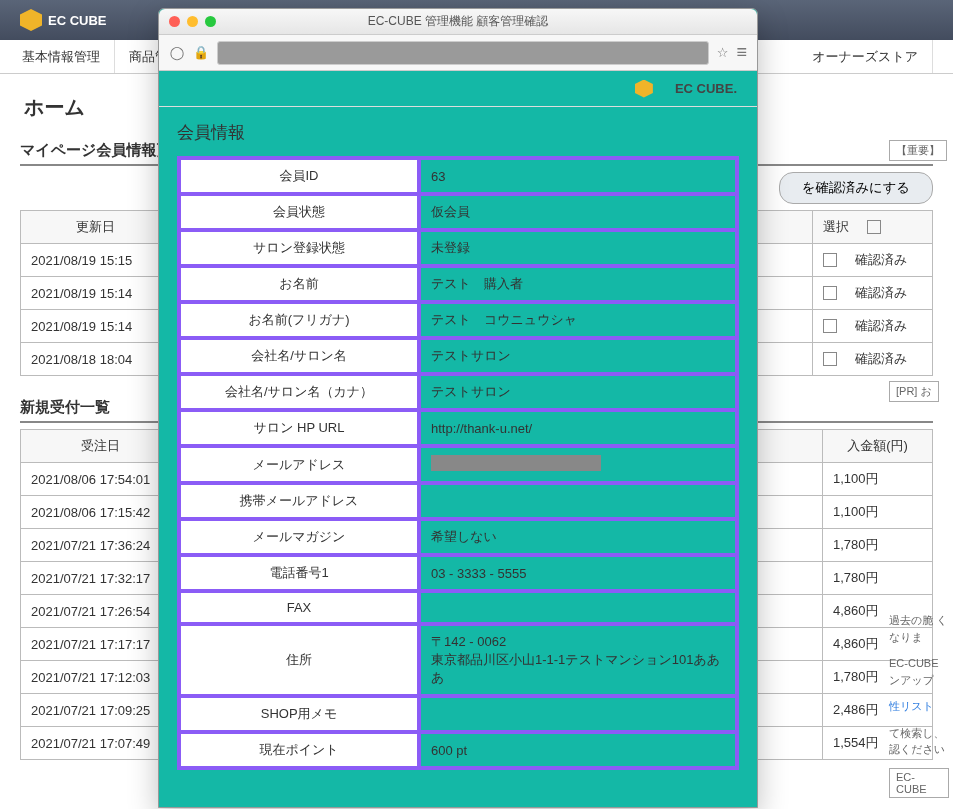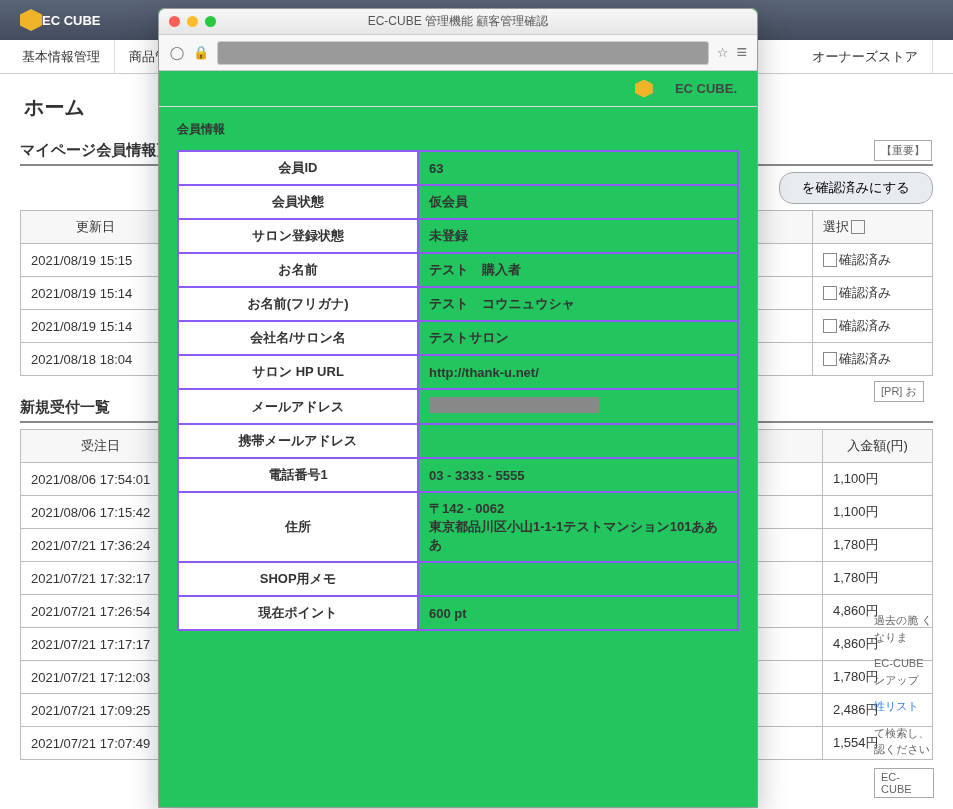--- a/index.html
+++ b/index.html
@@ -1,71 +1,71 @@
 <!DOCTYPE html>
 <html><head>
 <meta charset="utf-8">
 <style>
 * { box-sizing: border-box; margin: 0; padding: 0; }
 body { font-family: "Hiragino Kaku Gothic Pro", "Meiryo", sans-serif; font-size: 13px; color: #333; background: #fff; width: 953px; overflow: hidden; }
 
 
 .top-bar { background: #4a5568; background: linear-gradient(#5a6578,#434c5e); height: 40px; display: flex; align-items: center; padding: 0 20px; color: #fff; }
-.logo { display: flex; align-items: center; font-weight: bold; }
+.logo { display: flex; align-items: center; gap: 6px; font-weight: bold; }
 .logo-icon { width: 22px; height: 22px; background: #f0b429; clip-path: polygon(50% 0, 100% 25%, 100% 75%, 50% 100%, 0 75%, 0 25%); position: relative; }
 .main-nav { background: #fff; border-bottom: 1px solid #ccc; height: 34px; display: flex; align-items: stretch; }
 .main-nav .nav-item { padding: 8px 14px; border-right: 1px solid #ddd; font-weight: normal; color: #333; }
 .main-nav .nav-item:first-child { margin-left: 8px; }
 .main-nav .owners { margin-left: auto; margin-right: 20px; }
 
 .page-wrap { padding: 10px 20px; }
 .page-title { font-size: 20px; font-weight: bold; margin: 10px 0 20px 4px; }
 .section-title { font-size: 15px; font-weight: bold; border-bottom: 2px solid #888; padding-bottom: 4px; margin: 12px 0 6px; }
 
 .table { border-collapse: collapse; width: 100%; }
 .table th, .table td { border: 1px solid #bbb; padding: 7px 10px; text-align: left; font-weight: normal; }
 .thead th { background: #f7f7f7; text-align: center; }
 .amount { text-align: right; }
 
-.right-col { position: absolute; right: 19px; top: 140px; width: 60px; font-size: 11px; color: #666; }
+.right-col { position: absolute; right: 4px; top: 140px; width: 60px; font-size: 11px; color: #666; }
 .right-col div { margin-bottom: 10px; }
 .right-badge { border: 1px solid #aaa; padding: 2px 6px; display: inline-block; }
 .right-text { font-size: 11px; line-height: 1.5; }
 .right-link { color: #2a7adf; }
 
 .btn-confirm { background: #e8ecf0; border: 1px solid #aaa; border-radius: 14px; padding: 6px 22px; }
 
 
-.popup { position: absolute; left: 158px; top: 8px; width: 600px; height: 800px; background: #22c55e; border: 1px solid #999; box-shadow: 0 10px 30px rgba(0,0,0,0.25); border-radius: 6px 6px 0 0; }
+.popup { position: absolute; left: 158px; top: 8px; width: 600px; height: 800px; background: #14b8a6; border: 1px solid #999; box-shadow: 0 10px 30px rgba(0,0,0,0.25); border-radius: 6px 6px 0 0; }
 .popup-titlebar { height: 26px; background: linear-gradient(#f7f7f7,#e6e6e6); border-bottom: 1px solid #ccc; border-radius: 6px 6px 0 0; display: flex; align-items: center; padding: 0 10px; font-size: 12px; color: #555; position: relative; }
 .traffic { display: flex; gap: 7px; position: absolute; left: 10px; }
 .traffic span { width: 11px; height: 11px; border-radius: 50%; display: inline-block; }
 .tl-close { background: #ff5f56; }
 .tl-min { background: #ffbd2e; }
 .tl-max { background: #27c93f; }
 .popup-title { margin: 0 auto; }
 
 .urlbar { height: 36px; background: #f7f7f7; border-bottom: 1px solid #ccc; display: flex; align-items: center; padding: 0 10px; gap: 8px; }
 .urlbar .shield, .urlbar .lock { width: 16px; text-align:center; color: #777; }
 .urlbar input { flex: 1; height: 24px; border: 1px solid #ccc; border-radius: 3px; background: #9a9a9a; padding: 0 8px; }
 .urlbar .star { color: #777; }
 .urlbar .menu { color: #777; font-size: 18px; }
 
 .popup-brand { height: 36px; display:flex; align-items:center; justify-content:flex-end; padding-right: 20px; border-bottom: 1px solid #ddd; }
 .popup-brand .ec { display:flex; align-items:center; gap:22px; font-weight:bold; color:#444; }
 .popup-brand .ec .cube { width:18px; height:18px; background:#f0b429; clip-path: polygon(50% 0, 100% 25%, 100% 75%, 50% 100%, 0 75%, 0 25%); }
 
 .popup-body { padding: 14px 18px; overflow: hidden; }
-.info-title { font-size: 12px; font-weight: bold; margin-bottom: 12px; }
+.info-title { font-size: 17px; font-weight: normal; margin-bottom: 12px; }
 .info-table { width: 100%; border-collapse: collapse; }
-.info-table th, .info-table td { border: 2px solid #8b5cf6; padding: 7px 10px; font-weight: bold; font-size: 13px; }
+.info-table th, .info-table td { border: 4px solid #8b5cf6; padding: 7px 10px; font-weight: normal; font-size: 13px; }
 .info-table th { width: 240px; background: #fff; }
 .masked { display:inline-block; width: 170px; height: 16px; background: #888; }
 
-.chkline { display:flex; align-items:center; gap:2px; }
+.chkline { display:flex; align-items:center; gap:18px; }
 .chkbox { width:14px; height:14px; border:1px solid #888; display:inline-block; }
 
 .bg-upd td:nth-child(2), .bg-upd th:nth-child(2) { }
 
 .back-area { position:absolute; left:0; top:74px; width:953px; }
 </style>
 </head>
 <body>
 
 <div class="top-bar">
@@ -266,36 +266,48 @@
           </tr>
           <tr>
             <th>お名前(フリガナ)</th>
             <td>テスト　コウニュウシャ</td>
           </tr>
           <tr>
             <th>会社名/サロン名</th>
             <td>テストサロン</td>
           </tr>
           <tr>
+            <th>会社名/サロン名（カナ）</th>
+            <td>テストサロン</td>
+          </tr>
+          <tr>
             <th>サロン HP URL</th>
             <td>http://thank-u.net/</td>
           </tr>
           <tr>
             <th>メールアドレス</th>
             <td><span class="masked"></span></td>
           </tr>
           <tr>
             <th>携帯メールアドレス</th>
             <td></td>
           </tr>
           <tr>
+            <th>メールマガジン</th>
+            <td>希望しない</td>
+          </tr>
+          <tr>
             <th>電話番号1</th>
             <td>03 - 3333 - 5555</td>
           </tr>
           <tr>
+            <th>FAX</th>
+            <td></td>
+          </tr>
+          <tr>
             <th>住所</th>
             <td>〒142 - 0062<br>東京都品川区小山1-1-1テストマンション101あああ</td>
           </tr>
           <tr>
             <th>SHOP用メモ</th>
             <td></td>
           </tr>
           <tr>
             <th>現在ポイント</th>
             <td>600 pt</td>

